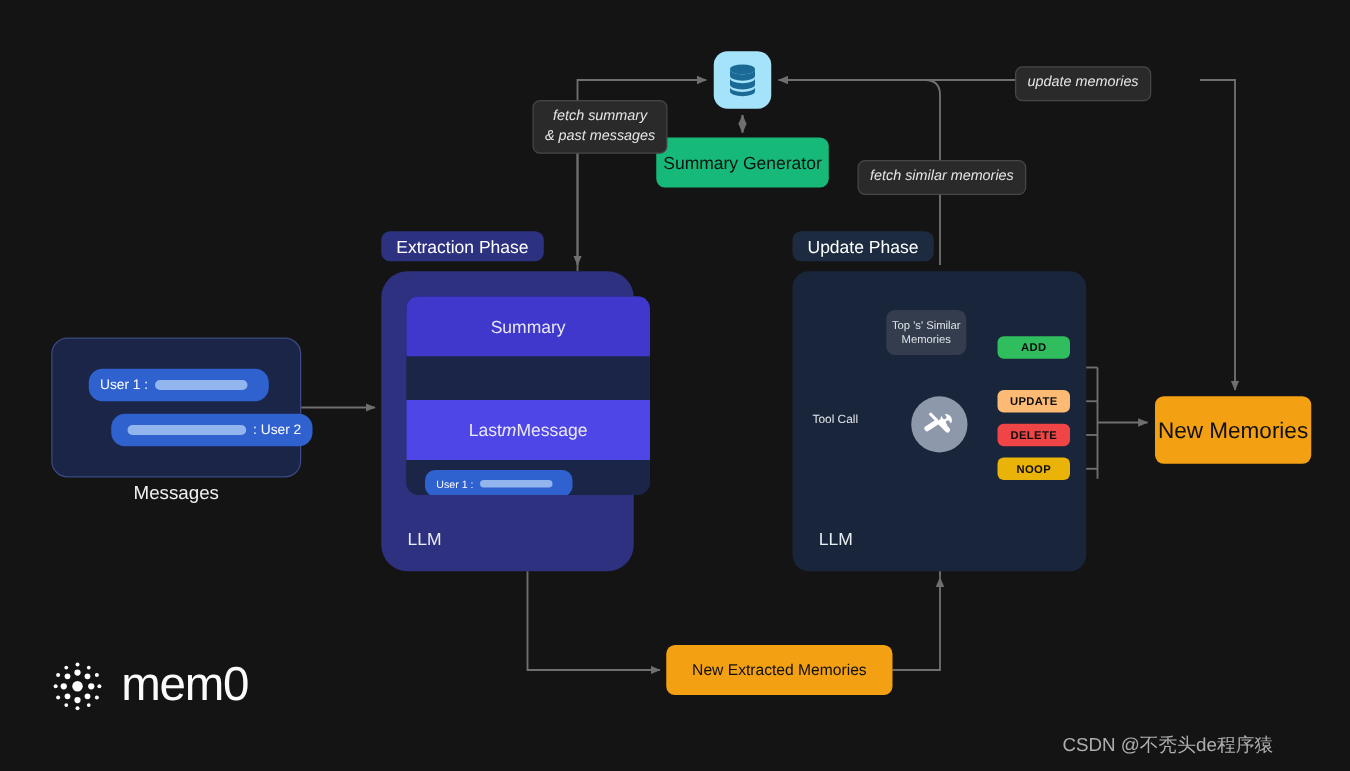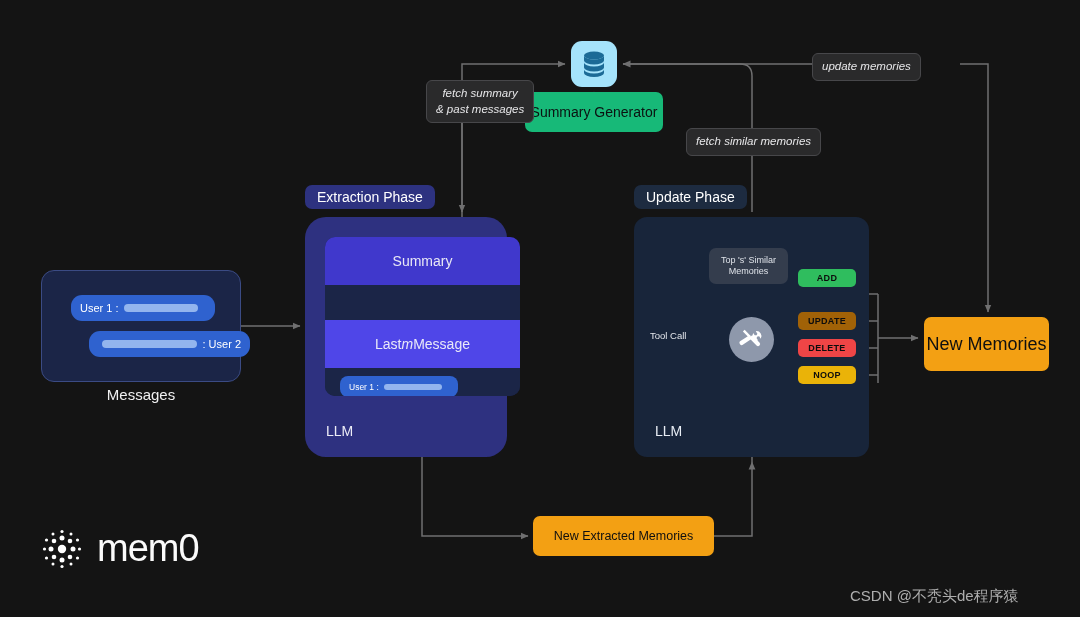--- a/index.html
+++ b/index.html
@@ -43,43 +43,43 @@
   .sum-body{position:relative;height:63px;background:#1b2547;}
   .sc-b1{left:15px;top:8px;width:100px;height:21px;font-size:8.5px;border-radius:8px;}
   .sc-b1 .bar{width:58px;height:6px;}
   .sc-b2{left:62px;top:35px;width:112px;height:21px;font-size:8.5px;border-radius:8px;}
   .sc-b2 .bar{width:70px;height:6px;}
   .llm-label{position:absolute;left:21px;bottom:18px;font-size:14px;color:#ececf6;}
 
   
   .update-panel{left:634px;top:217px;width:235px;height:240px;
       background:#18253a;border-radius:13px;}
-  .topk-box{position:absolute;left:75px;top:31px;width:79px;height:36px;
+  .topk-box{position:absolute;left:75px;top:31px;width:64px;height:36px;
       background:#343d4d;border-radius:7px;display:flex;flex-direction:column;
       align-items:center;justify-content:center;line-height:1.25;
       font-size:9px;color:#dfe3e9;text-align:center;}
   .toolcall-circle{position:absolute;left:95px;top:100px;width:45px;height:45px;
       border-radius:50%;background:#8e98ab;display:flex;align-items:center;justify-content:center;}
   .toolcall-label{position:absolute;left:16px;top:113px;font-size:9.5px;color:#e3e6eb;}
   .llm-label2{position:absolute;left:21px;bottom:18px;font-size:14px;color:#e8edf4;}
 
   .act{position:absolute;left:164px;width:58px;height:18px;border-radius:5px;
       display:flex;align-items:center;justify-content:center;
       font-size:9px;font-weight:bold;letter-spacing:.3px;color:#0d0d0d;}
   .act-add{top:52px;background:#2fbd5e;}
-  .act-update{top:95px;background:#a16207;}
+  .act-update{top:95px;background:#fdba74;}
   .act-delete{top:122px;background:#ef4546;}
   .act-noop{top:149px;background:#eab308;}
 
   
   .db-icon{left:571px;top:41px;width:46px;height:46px;border-radius:11px;
       background:#a5e3fb;display:flex;align-items:center;justify-content:center;}
 
   
-  .summary-gen{left:525px;top:92px;width:138px;height:40px;background:#17b978;
+  .summary-gen{left:525px;top:110px;width:138px;height:40px;background:#17b978;
       border-radius:7px;display:flex;align-items:center;justify-content:center;
       font-size:14px;color:#0b1211;}
 
   
   .orange{background:#f3a013;border-radius:7px;display:flex;align-items:center;
       justify-content:center;color:#101010;}
   .new-memories{left:924px;top:317px;width:125px;height:54px;font-size:18px;}
   .new-extracted{left:533px;top:516px;width:181px;height:40px;font-size:12.5px;}
 
   

